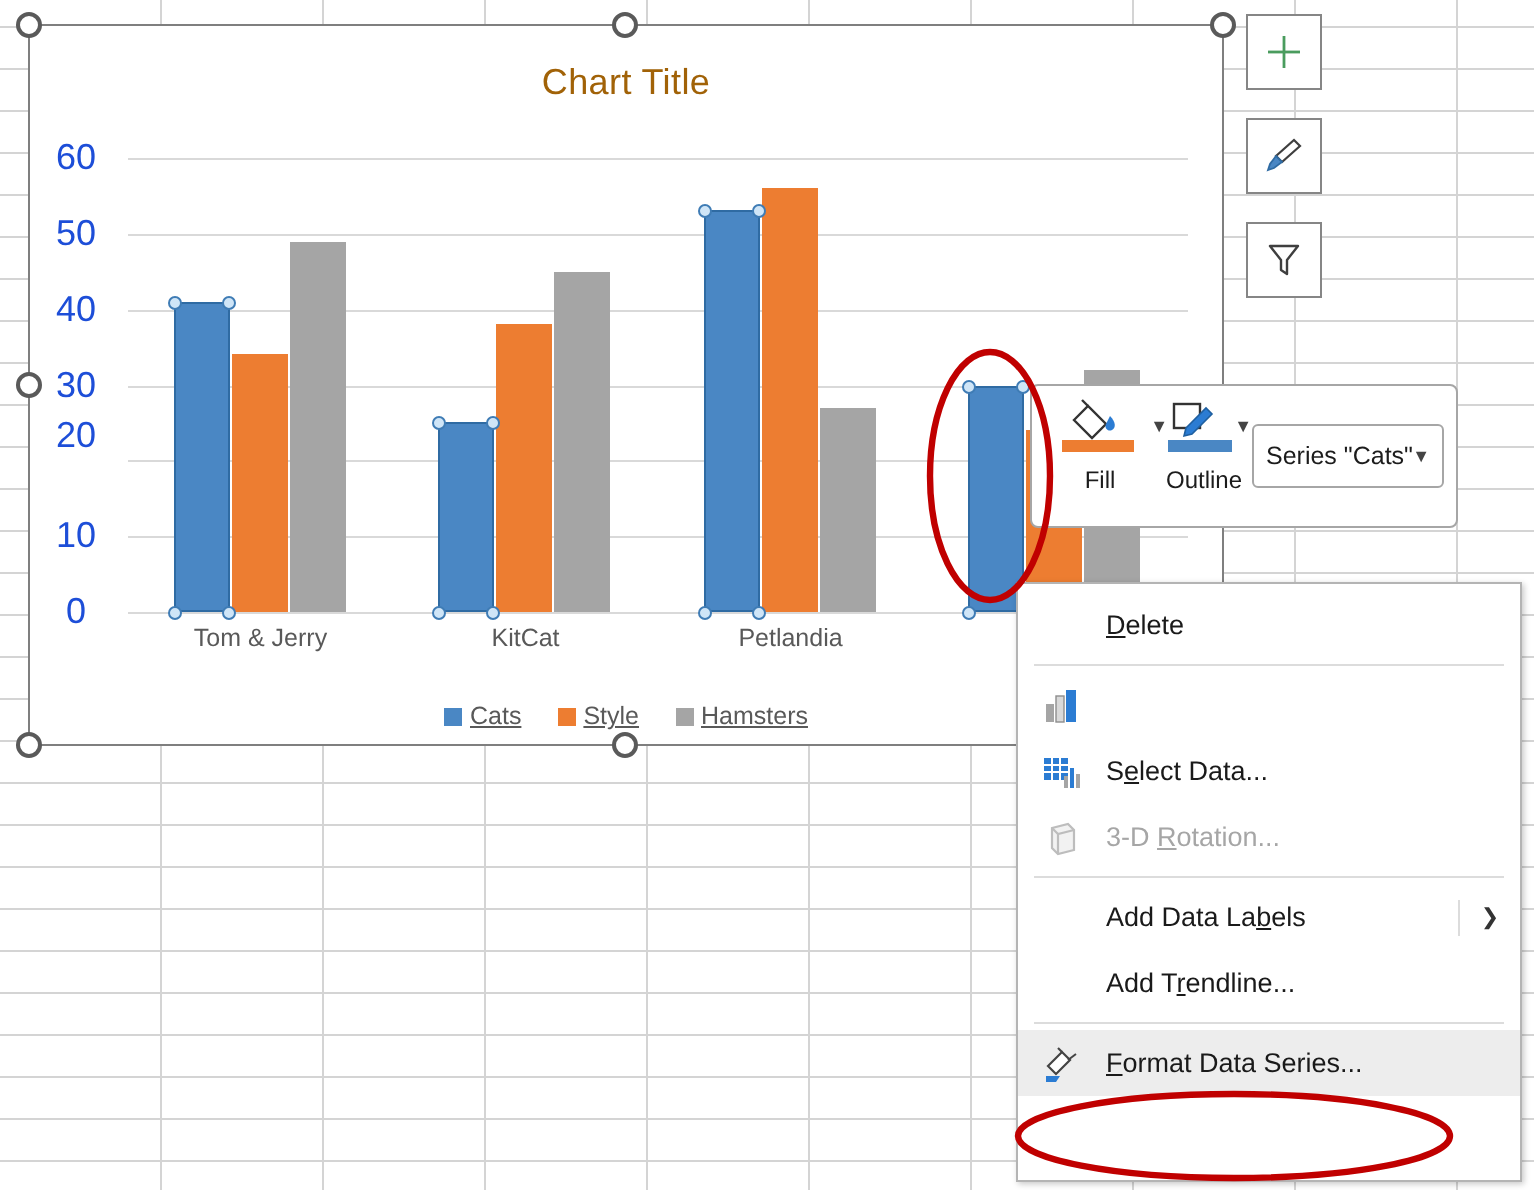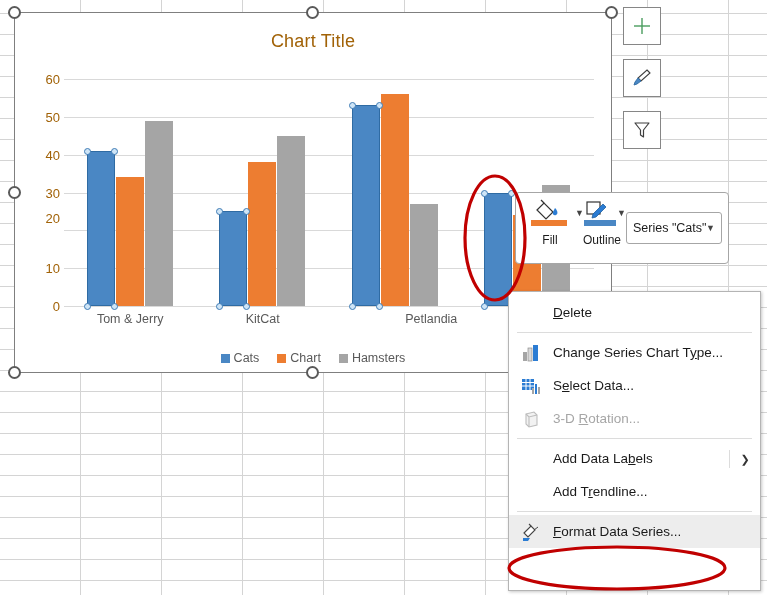--- a/index.html
+++ b/index.html
@@ -32,41 +32,41 @@
 
   
   #plot-title{
     position:absolute;left:0;top:18px;width:100%;text-align:center;
     font-size:18px;color:#a16207;letter-spacing:.2px;
   }
   #plot-area{position:absolute;left:49px;top:66px;width:530px;height:227px;}
   .gridline{position:absolute;left:0;width:100%;height:1px;background:#d9d9d9;}
   #axis-labels{position:absolute;left:0;top:60px;width:45px;height:240px;}
   .ytick{
-    position:absolute;right:0;width:44px;text-align:right;
-    font-size:13px;color:#a16207;transform:translateY(-50%);
+    position:absolute;right:0;width:44px;text-align:center;
+    font-size:18px;color:#1d4ed8;transform:translateY(-50%);
   }
   .xtick{
     position:absolute;font-size:12.5px;color:#595959;
     text-align:center;transform:translateX(-50%);
   }
   .bar{position:absolute;bottom:0;}
   .bar.cats{background:#4a87c4;}
   .bar.dogs{background:#ed7d31;}
   .bar.hams{background:#a5a5a5;}
   .bar.sel{border:1px solid #2f6ba3;box-sizing:border-box;}
   .handle{
     position:absolute;width:7px;height:7px;border-radius:50%;
     background:#cfe5f7;border:1px solid #3f7cb5;box-sizing:border-box;z-index:12;
   }
   #legend{
     position:absolute;left:0;top:338px;width:100%;text-align:center;
     font-size:12.5px;color:#595959;
   }
-  #legend .entry{display:inline-block;margin:0 9px;white-space:nowrap;}
+  #legend .entry{display:inline-block;margin:0 9px;white-space:nowrap;text-decoration:underline;}
   #legend .swatch{
     display:inline-block;width:9px;height:9px;margin-right:4px;
     vertical-align:-1px;
   }
 
   
   #chart-buttons{position:absolute;left:623px;top:7px;width:40px;}
   .chart-btn{
     width:38px;height:38px;background:#ffffff;border:1px solid #868686;
     box-sizing:border-box;margin-bottom:14px;position:relative;
@@ -172,25 +172,25 @@
       <div class="handle" style="left: 417.025px; top: 110.5px;"></div>
       <div class="handle" style="left: 444.175px; top: 110.5px;"></div>
       <div class="handle" style="left: 417.025px; top: 224px;"></div>
       <div class="handle" style="left: 444.175px; top: 224px;"></div>
       <div class="bar dogs" style="left: 449.175px; width: 28.15px; height: 90.8px;"></div>
       <div class="bar hams" style="left: 478.325px; width: 28.15px; height: 121.067px;"></div>
     </div>
   <div id="xaxis-labels" style="position:absolute;left:49px;top:299px;width:530px;height:20px;">
       <div class="xtick" style="left: 66.25px;">Tom &amp; Jerry</div>
       <div class="xtick" style="left: 198.75px;">KitCat</div>
-      <div class="xtick" style="left: 331.25px; margin-left: 36px;">Petlandia</div>
+      <div class="xtick" style="left: 331.25px;">Petlandia</div>
       <div class="xtick" style="left: 463.75px;">Purr</div>
     </div>
 
-  <div id="legend"><span class="entry"><span class="swatch" style="background: rgb(74, 135, 196);"></span><span>Cats</span></span><span class="entry"><span class="swatch" style="background: rgb(237, 125, 49);"></span><span>Chart</span></span><span class="entry"><span class="swatch" style="background: rgb(165, 165, 165);"></span><span>Hamsters</span></span></div>
+  <div id="legend"><span class="entry"><span class="swatch" style="background: rgb(74, 135, 196);"></span><span>Cats</span></span><span class="entry"><span class="swatch" style="background: rgb(237, 125, 49);"></span><span>Style</span></span><span class="entry"><span class="swatch" style="background: rgb(165, 165, 165);"></span><span>Hamsters</span></span></div>
 </div>
 
 <div class="grip" style="left:8px;top:6px;"></div>
 <div class="grip" style="left:306px;top:6px;"></div>
 <div class="grip" style="left:605px;top:6px;"></div>
 <div class="grip" style="left:8px;top:186px;"></div>
 <div class="grip" style="left:8px;top:366px;"></div>
 <div class="grip" style="left:306px;top:366px;"></div>
 
 <div id="chart-buttons">
@@ -256,21 +256,20 @@
     </div>
     <div class="msep"></div>
     <div class="mi">
       <span class="mi-ico">
         <svg width="20" height="20" viewBox="0 0 20 20">
           <rect x="2" y="9" width="4" height="9" fill="#a5a5a5"></rect>
           <rect x="7" y="5" width="4" height="13" fill="#d9d9d9" stroke="#8d8d8d" stroke-width=".7"></rect>
           <rect x="12" y="2" width="5" height="16" fill="#2b7cd3"></rect>
         </svg>
       </span>
-      <span class="mi-lbl">Change Series Chart T<u>y</u>pe...</span>
     </div>
     <div class="mi">
       <span class="mi-ico">
         <svg width="20" height="20" viewBox="0 0 20 20">
           <rect x="1" y="3" width="12" height="11" fill="#2b7cd3"></rect>
           <path d="M1 6.5 h12 M1 10 h12 M5 3 v11 M9 3 v11" stroke="#ffffff" stroke-width="1"></path>
           <rect x="11" y="12" width="2" height="6" fill="#a5a5a5"></rect>
           <rect x="14" y="8" width="2" height="10" fill="#2b7cd3"></rect>
           <rect x="17" y="11" width="2" height="7" fill="#a5a5a5"></rect>
         </svg>

